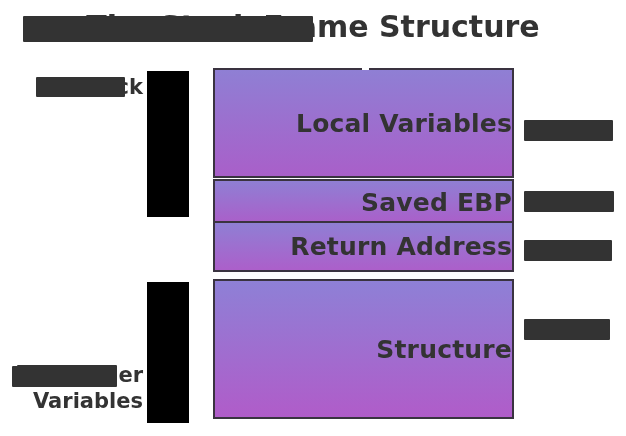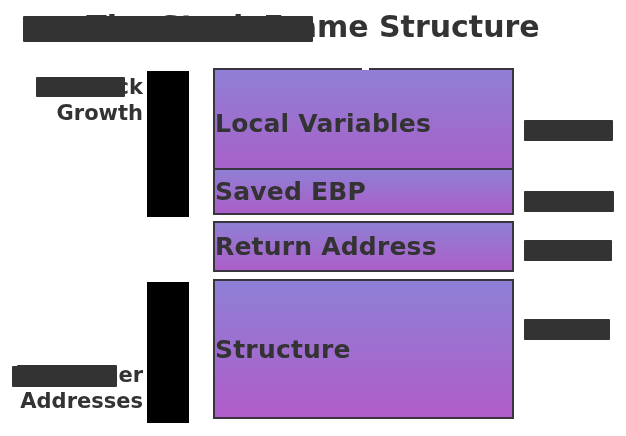--- a/index.html
+++ b/index.html
@@ -50,33 +50,33 @@
 
   
   .frame {
     position: absolute;
     left: 213px;
     width: 301px;
     box-sizing: border-box;
     border: 2px solid #3a3340;
     display: flex;
     align-items: center;
-    justify-content: flex-start;
+    justify-content: flex-end;
     color: #333333;
     font-weight: 700;
     font-size: 25px;
     letter-spacing: 0.2px;
   }
   .frame-locals {
     top: 68px;
     height: 110px;
     background: linear-gradient(180deg, #8f7fd4 0%, #a95fc9 100%);
   }
   .frame-ebp {
-    top: 168px;
+    top: 179px;
     height: 47px;
     background: linear-gradient(180deg, #8f7fd4 0%, #ab5ec9 100%);
   }
   .frame-ret {
     top: 221px;
     height: 51px;
     background: linear-gradient(180deg, #8f7fd4 0%, #ac5fca 100%);
   }
   .frame-params {
     top: 279px;
@@ -156,28 +156,27 @@
 </head>
 <body>
 
 <div class="title-wrap">
   <span class="title-text">The Stack Frame Structure</span>
   <span class="redact title-redact"></span>
 </div>
 
 <div class="side-label label-stack-growth">
   <span class="lbl-line">Stack</span>
-  <span class="lbl-line">Growth</span>
   <span class="redact rd-stack-1"></span>
   <span class="redact rd-stack-2"></span>
 </div>
 
 <div class="side-label label-higher-addresses">
   <span class="lbl-line">Higher</span>
-  <span class="lbl-line">Addresses</span>
+  <span class="lbl-line">Variables</span>
   <span class="redact rd-higher-1"></span>
   <span class="redact rd-higher-2"></span>
 </div>
 
 <div class="arrow-block arrow-up"></div>
 <div class="arrow-block arrow-down"></div>
 
 <div class="frame frame-locals">
   <span>Local Variables</span>
 </div>

